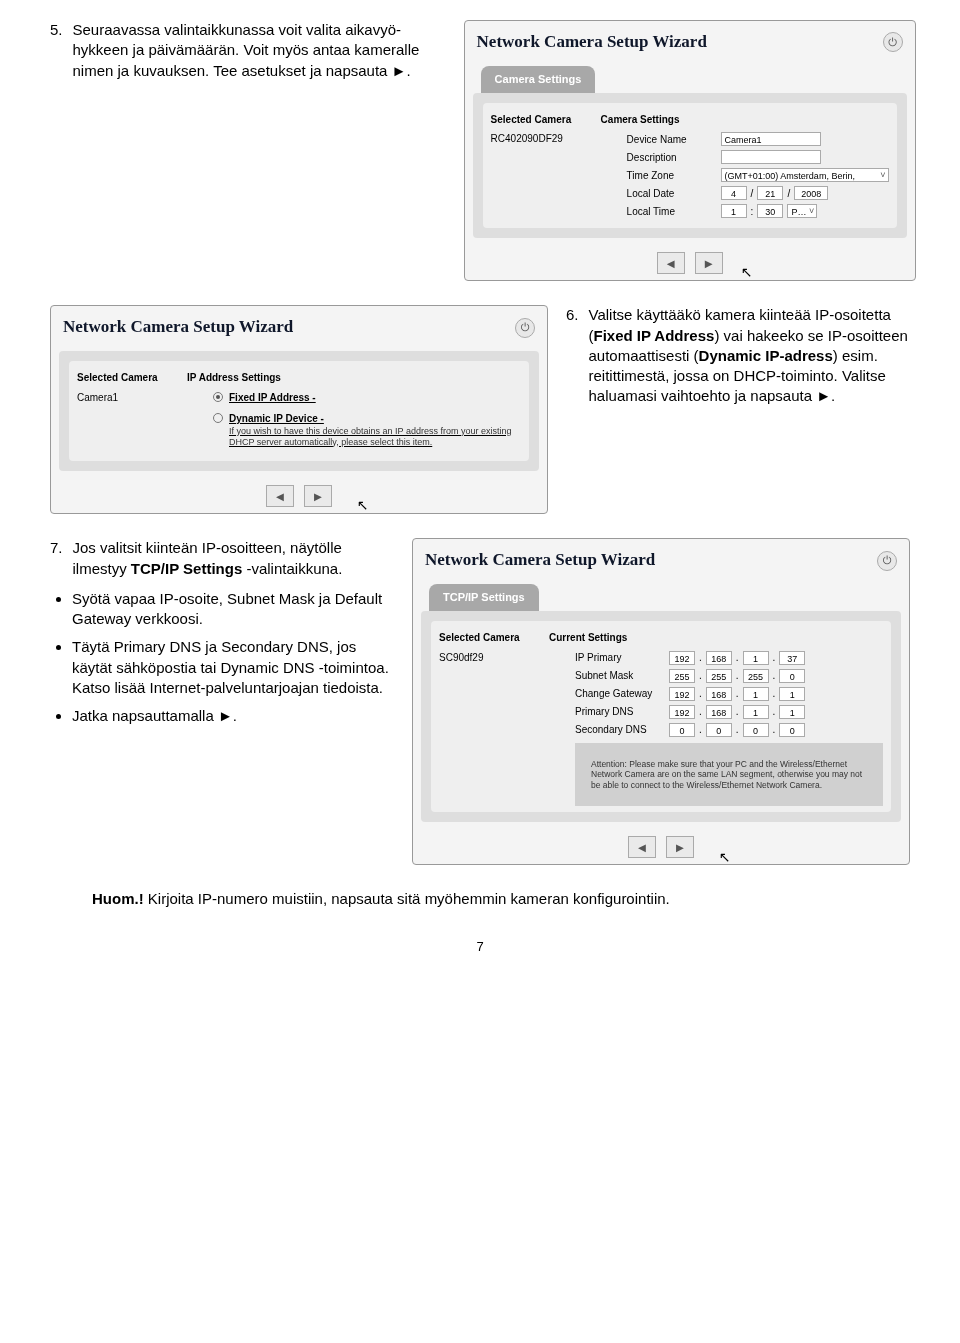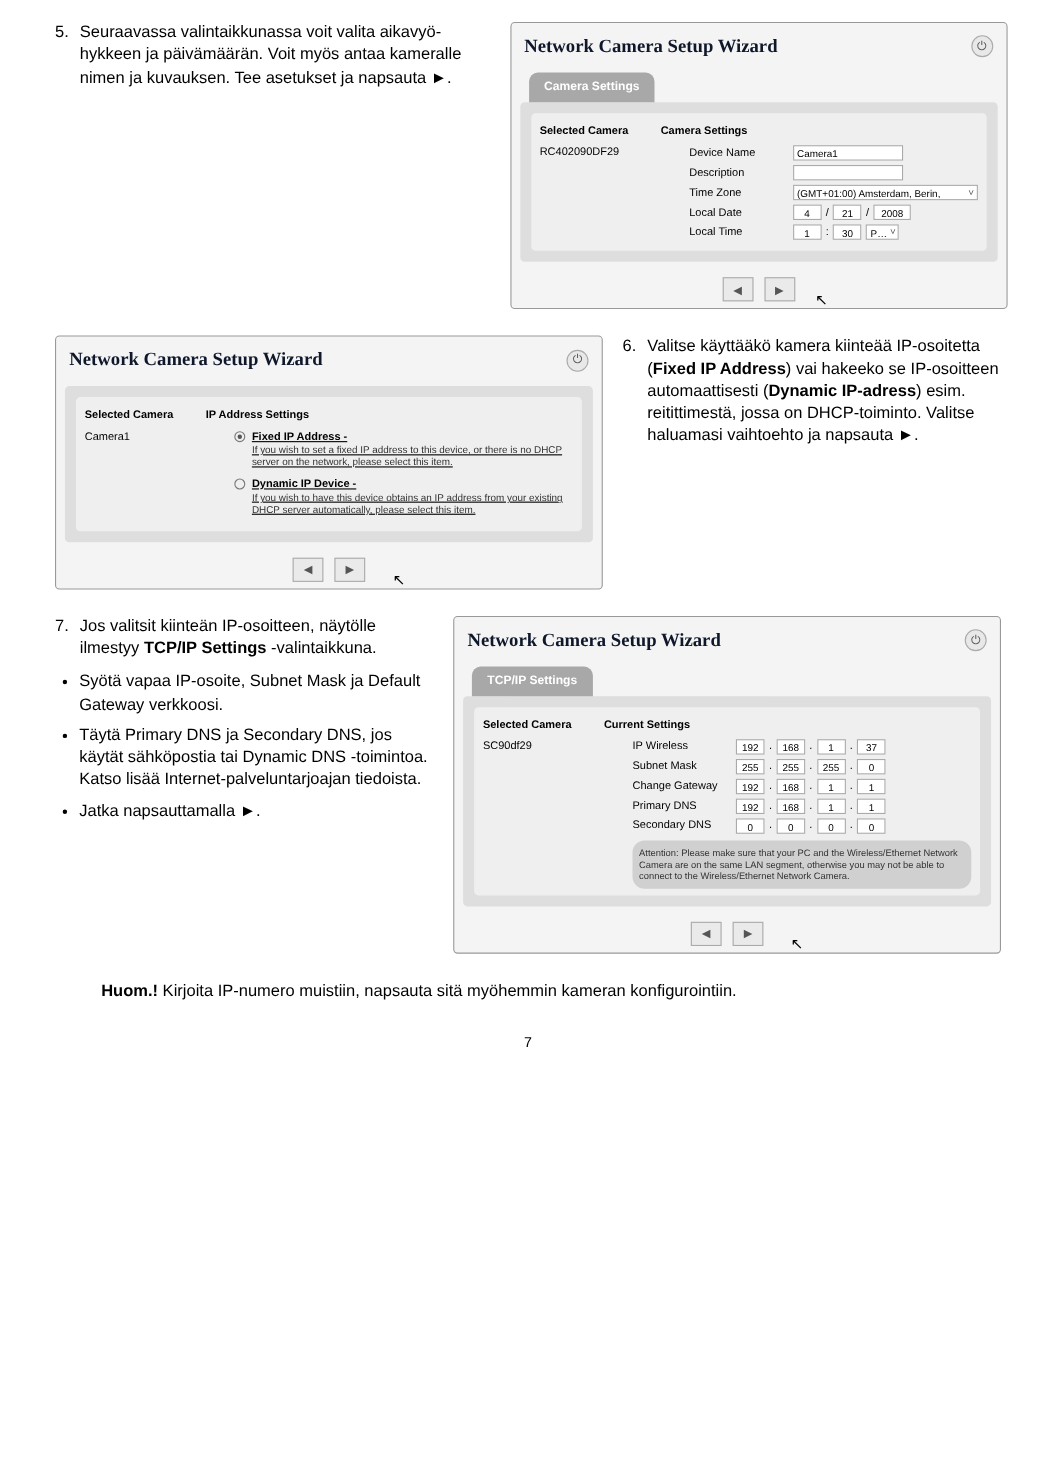--- a/index.html
+++ b/index.html
@@ -153,24 +153,23 @@
   }
   .radio.checked::after { content: ""; width: 4px; height: 4px; border-radius: 50%; background: #555; display: block; }
   .radio-block .txt { flex: 1; text-decoration: underline; }
   .radio-block .opt-title { font-weight: bold; font-size: 10px; }
   .radio-block .opt-desc { font-size: 9px; line-height: 1.2; color: #333; }
 
   .attention {
     background: #d0d0d0;
     font-size: 8.5px;
     line-height: 1.25;
-    padding: 6px;
+    padding: 16px;
     margin-top: 6px;
     color: #333;
-    border-radius: 11px;
   }
 
   
   .langtab {
     position: absolute;
     right: 0;
     top: 640px;
     background: #b0b0b0;
     color: #fff;
     font-weight: bold;
@@ -272,21 +271,20 @@
               <div class="c1">Selected Camera</div>
               <div class="c2">IP Address Settings</div>
             </div>
             <div class="settings-body">
               <div class="c1">Camera1</div>
               <div class="c2">
                 <div class="radio-block">
                   <div class="radio checked"></div>
                   <div class="txt">
                     <div class="opt-title">Fixed IP Address -</div>
-                    <div class="opt-desc">If you wish to set a fixed IP address to this device, or there is no DHCP server on the network, please select this item.</div>
                   </div>
                 </div>
                 <div class="radio-block">
                   <div class="radio"></div>
                   <div class="txt">
                     <div class="opt-title">Dynamic IP Device -</div>
                     <div class="opt-desc">If you wish to have this device obtains an IP address from your existing DHCP server automatically, please select this item.</div>
                   </div>
                 </div>
               </div>
@@ -336,21 +334,21 @@
         <div class="panel">
           <div class="settings-table">
             <div class="cols-header">
               <div class="c1">Selected Camera</div>
               <div class="c2">Current Settings</div>
             </div>
             <div class="settings-body">
               <div class="c1">SC90df29</div>
               <div class="c2">
                 <div class="srow">
-                  <div class="lbl">IP Wireless</div>
+                  <div class="lbl">IP Primary</div>
                   <div class="inp sm">192</div>
                     <span>.</span>
                   <div class="inp sm">168</div>
                     <span>.</span>
                   <div class="inp sm">1</div>
                     <span>.</span>
                   <div class="inp sm">37</div>
                 </div>
                 <div class="srow">
                   <div class="lbl">Subnet Mask</div>

